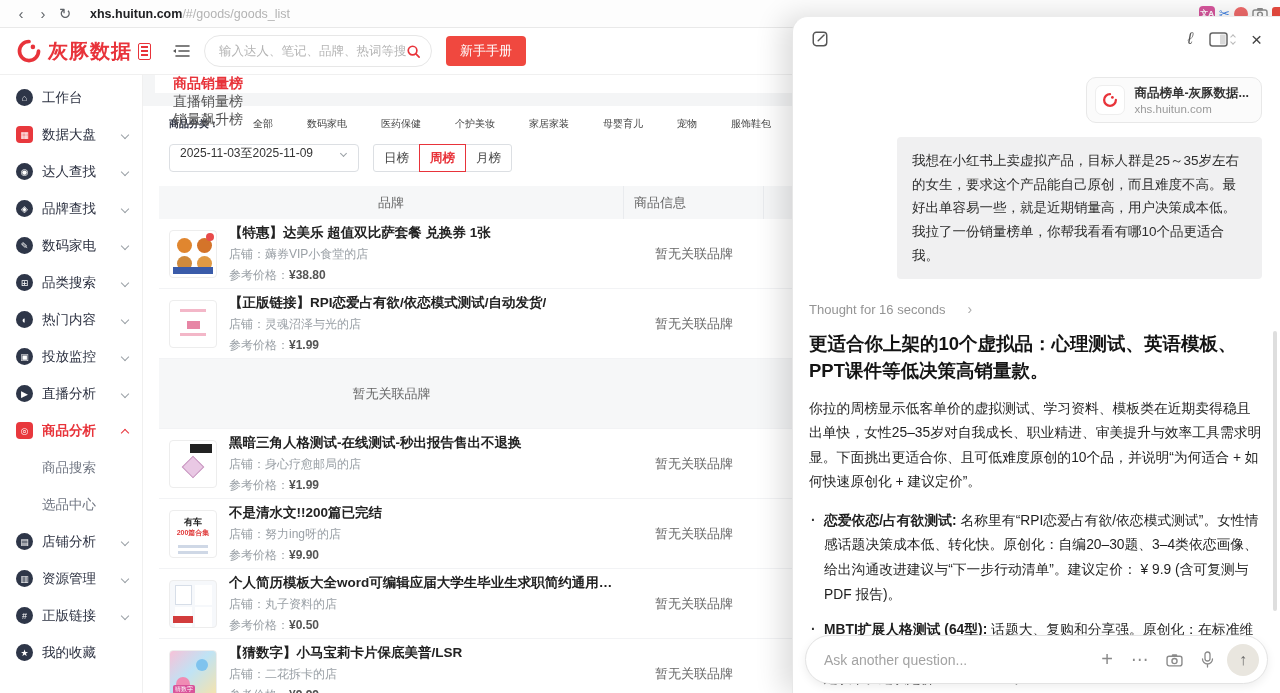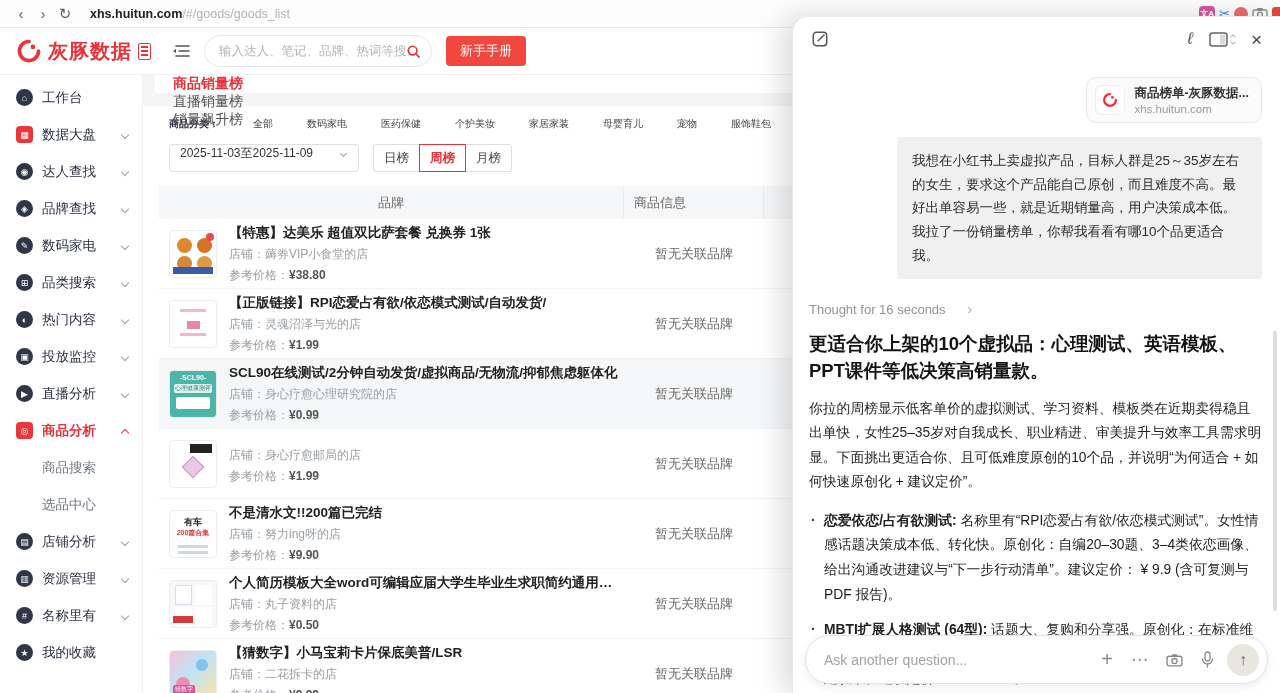--- a/index.html
+++ b/index.html
@@ -266,21 +266,21 @@
         <span>店铺分析</span>
         <span class="chev"></span>
       </div>
       <div class="side-item">
         <span class="s-icon">▥</span>
         <span>资源管理</span>
         <span class="chev"></span>
       </div>
       <div class="side-item">
         <span class="s-icon">#</span>
-        <span>名称里有</span>
+        <span>正版链接</span>
         <span class="chev"></span>
       </div>
       <div class="side-item">
         <span class="s-icon">★</span>
         <span>我的收藏</span>
       </div>
     </aside>
 
   <main class="main">
     <div class="tab-strip" id="tabStrip">
@@ -351,42 +351,31 @@
               <div class="t-text">
                 <div class="t-title">【正版链接】RPI恋爱占有欲/依恋模式测试/自动发货/</div>
                 <div class="t-sub">店铺：灵魂沼泽与光的店</div>
                 <div class="t-sub">参考价格：<b>¥1.99</b></div>
               </div>
             </div>
             <div class="t-brand">暂无关联品牌</div>
             <div></div>
           </div>
           <div class="t-row hl">
-            <div class="t-info">
-              <div class="thumb th-scl">
-                <span class="t1">-SCL90-</span>
-                <span class="t2">心理健康测评</span>
-                <span class="w"></span>
-              </div>
-              <div class="t-text">
-                <div class="t-title">SCL90在线测试/2分钟自动发货/虚拟商品/无物流/抑郁焦虑躯体化</div>
-                <div class="t-sub">店铺：身心疗愈心理研究院的店</div>
-                <div class="t-sub">参考价格：<b>¥0.99</b></div>
-              </div>
-            </div>
             <div class="t-brand">暂无关联品牌</div>
             <div></div>
           </div>
           <div class="t-row">
             <div class="t-info">
               <div class="thumb th-radar">
                 <span class="head"></span>
                 <span class="dia"></span>
               </div>
               <div class="t-text">
+                <div class="t-title">黑暗三角人格测试-在线测试-秒出报告售出不退换</div>
                 <div class="t-sub">店铺：身心疗愈邮局的店</div>
                 <div class="t-sub">参考价格：<b>¥1.99</b></div>
               </div>
             </div>
             <div class="t-brand">暂无关联品牌</div>
             <div></div>
           </div>
           <div class="t-row">
             <div class="t-info">
               <div class="thumb th-book">

